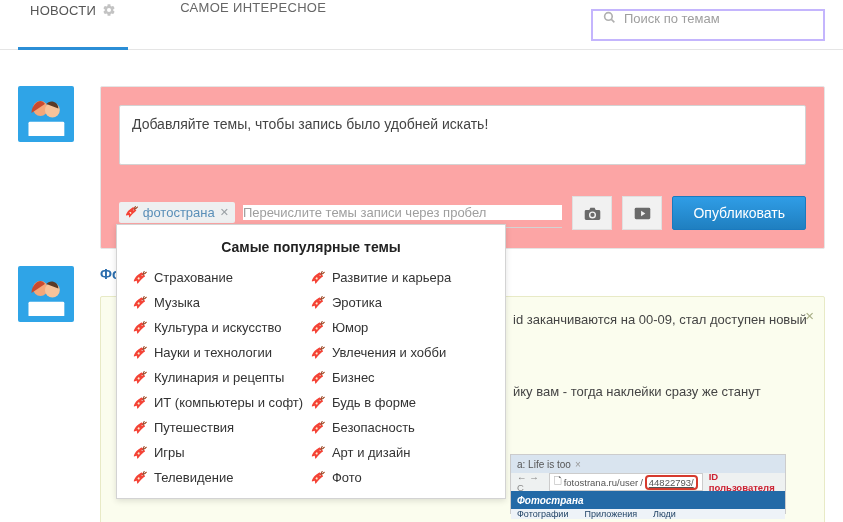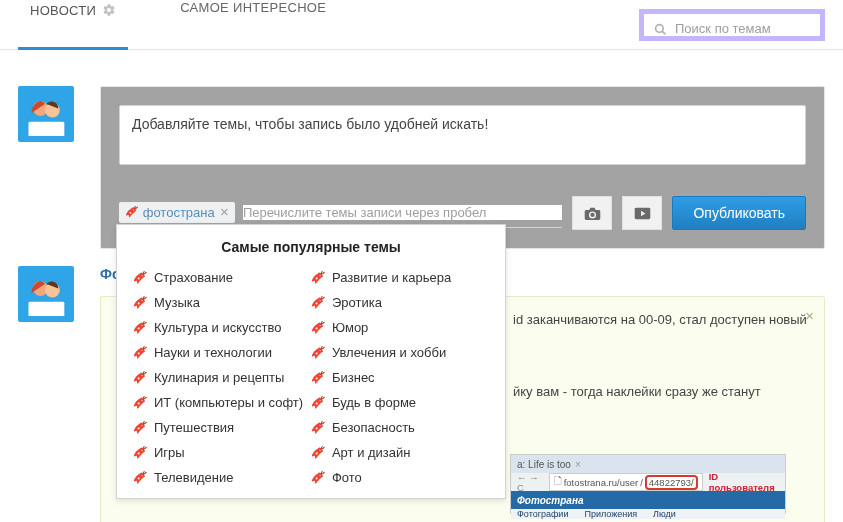--- a/index.html
+++ b/index.html
@@ -4,31 +4,31 @@
 <style>
 * { margin: 0; padding: 0; box-sizing: border-box; }
 body { font-family: Arial, Helvetica, sans-serif; font-size: 13px; color: #333; background: #fff; width: 843px; height: 522px; overflow: hidden; position: relative; }
 
 
 .topbar { display: flex; align-items: center; border-bottom: 1px solid #e5e5e5; height: 50px; padding: 0 18px; }
 .tab { display: flex; align-items: flex-start; height: 50px; padding: 0 12px; color: #666; font-size: 13px; letter-spacing: .3px; }
 .tab.active { border-bottom: 3px solid #2b8ed6; color: #555; padding-top: 3px; }
 .tab-gear { margin-left: 6px; color: #c3c3c3; }
 .tab-gap { width: 40px; }
-.searchbox { margin-left: auto; border: 5px solid #c4b5fd; height: 32px; width: 186px; display: flex; align-items: flex-end; padding: 0 10px; color: #999; background: #fff; }
+.searchbox { margin-left: auto; border: 2px solid #c4b5fd; height: 32px; width: 234px; display: flex; align-items: flex-start; padding: 0 10px; color: #999; background: #fff; }
 .searchbox .mag { margin-right: 8px; color: #b0b0b0; }
 .searchbox input { border: none; outline: none; width: 100%; font-size: 13px; color: #555; }
 .searchbox input::placeholder { color: #9e9e9e; }
 
 
 .avatar { position: absolute; width: 56px; height: 56px; background: #2fa4e7; border-radius: 2px; display:flex; align-items:center; justify-content:center; overflow:hidden; }
 .avatar svg { width: 80%; height: 80%; }
 
 
-.card { position: absolute; left: 100px; right: 18px; top: 86px; background: #a3a3a3; border: 1px solid #e5e5e5; border-radius: 2px; padding: 18px; }
+.card { position: absolute; left: 100px; right: 18px; top: 86px; background: #fca5a5; border: 1px solid #e5e5e5; border-radius: 2px; padding: 18px; }
 .textarea { width: 100%; height: 60px; border: 1px solid #d3d3d3; border-radius: 2px; padding: 10px 12px; font-size: 14px; color: #444; resize: none; font-family: inherit; }
 .row2 { display: flex; align-items: center; margin-top: 28px; gap: 10px; }
 .tag-input-wrap { flex: 1; border: 1px solid #d3d3d3; border-top: none; border-left: none; border-right: none; display: flex; align-items: center; height: 30px; }
 .chip { background: #eef0f1; border-radius: 2px; padding: 3px 6px; display: inline-flex; align-items: center; color: #5a8fb8; font-size: 13px; }
 .chip .tagicon { color: #3a8dde; margin-right: 4px; }
 .chip .x { margin-left: 5px; color: #9aa0a5; font-size: 11px; }
 .tag-input { border: none; outline: none; flex: 1; margin-left: 8px; font-size: 13px; color: #555; }
 .tag-input::placeholder { color: #9e9e9e; }
 .iconbtn { width: 40px; height: 34px; background: #f1f1f1; border: 1px solid #e0e0e0; display: flex; align-items: center; justify-content: center; color: #6a6a6a; cursor: pointer; }
 .publish { background: #1f8dd6; background: linear-gradient(#2f9de6,#1f7fc0); color: #fff; border: 1px solid #1a7abf; height: 34px; padding: 0 20px; font-size: 14px; border-radius: 2px; cursor: pointer; }
@@ -42,21 +42,21 @@
 .dd-item .tagicon { color: #3a8dde; margin-right: 6px; font-size: 12px; }
 
 
 .feed-name { position: absolute; left: 100px; top: 266px; color: #2b6dad; font-weight: bold; font-size: 14px; }
 .notice { position: absolute; left: 100px; right: 18px; top: 296px; bottom: -10px; background: #fbfdee; border: 1px solid #e8eac6; border-radius: 2px; padding: 14px 16px; color: #444; font-size: 13px; line-height: 1.45; }
 .notice .close { position: absolute; right: 10px; top: 8px; color: #a7ae85; cursor: pointer; font-size: 15px; }
 .notice-img { position:absolute; left:510px; top:454px; width:276px; height:60px; border:1px solid #ccc; background:#7f1d1d; }
 .notice-img .tabbar { height:18px; background:#d9e4ef; display:flex; align-items:center; padding:0 6px; font-size:10px; color:#555; }
 .notice-img .urlbar { height:18px; background:#eef1f1; display:flex; align-items:center; padding:0 6px; font-size:9.5px; color:#555; }
 .notice-img .urlbox { background:#fff; border:1px solid #ccc; padding:0 4px; display:flex; align-items:center; gap:2px; }
-.notice-img .highlight { border:2px solid #d63a2d; border-radius:4px; padding:0 2px; }
+.notice-img .highlight { border:2px solid #d63a2d; border-radius:4px; padding:0 2px;text-decoration:underline; }
 .notice-img .bluebar { height:18px; background:#236aa7; color:#fff; font-size:10px; font-style:italic; font-weight:bold; display:flex; align-items:center; padding:0 6px; }
 .notice-img .menubar { font-size:9px; color:#246; padding:0 6px; background:#eef3f8; display:flex; gap:16px; }
 
 .tagicon { display:inline-block; transform: rotate(90deg); font-size: 11px; }
 
 svg { display:block; }
 </style>
 </head>
 <body>
 

